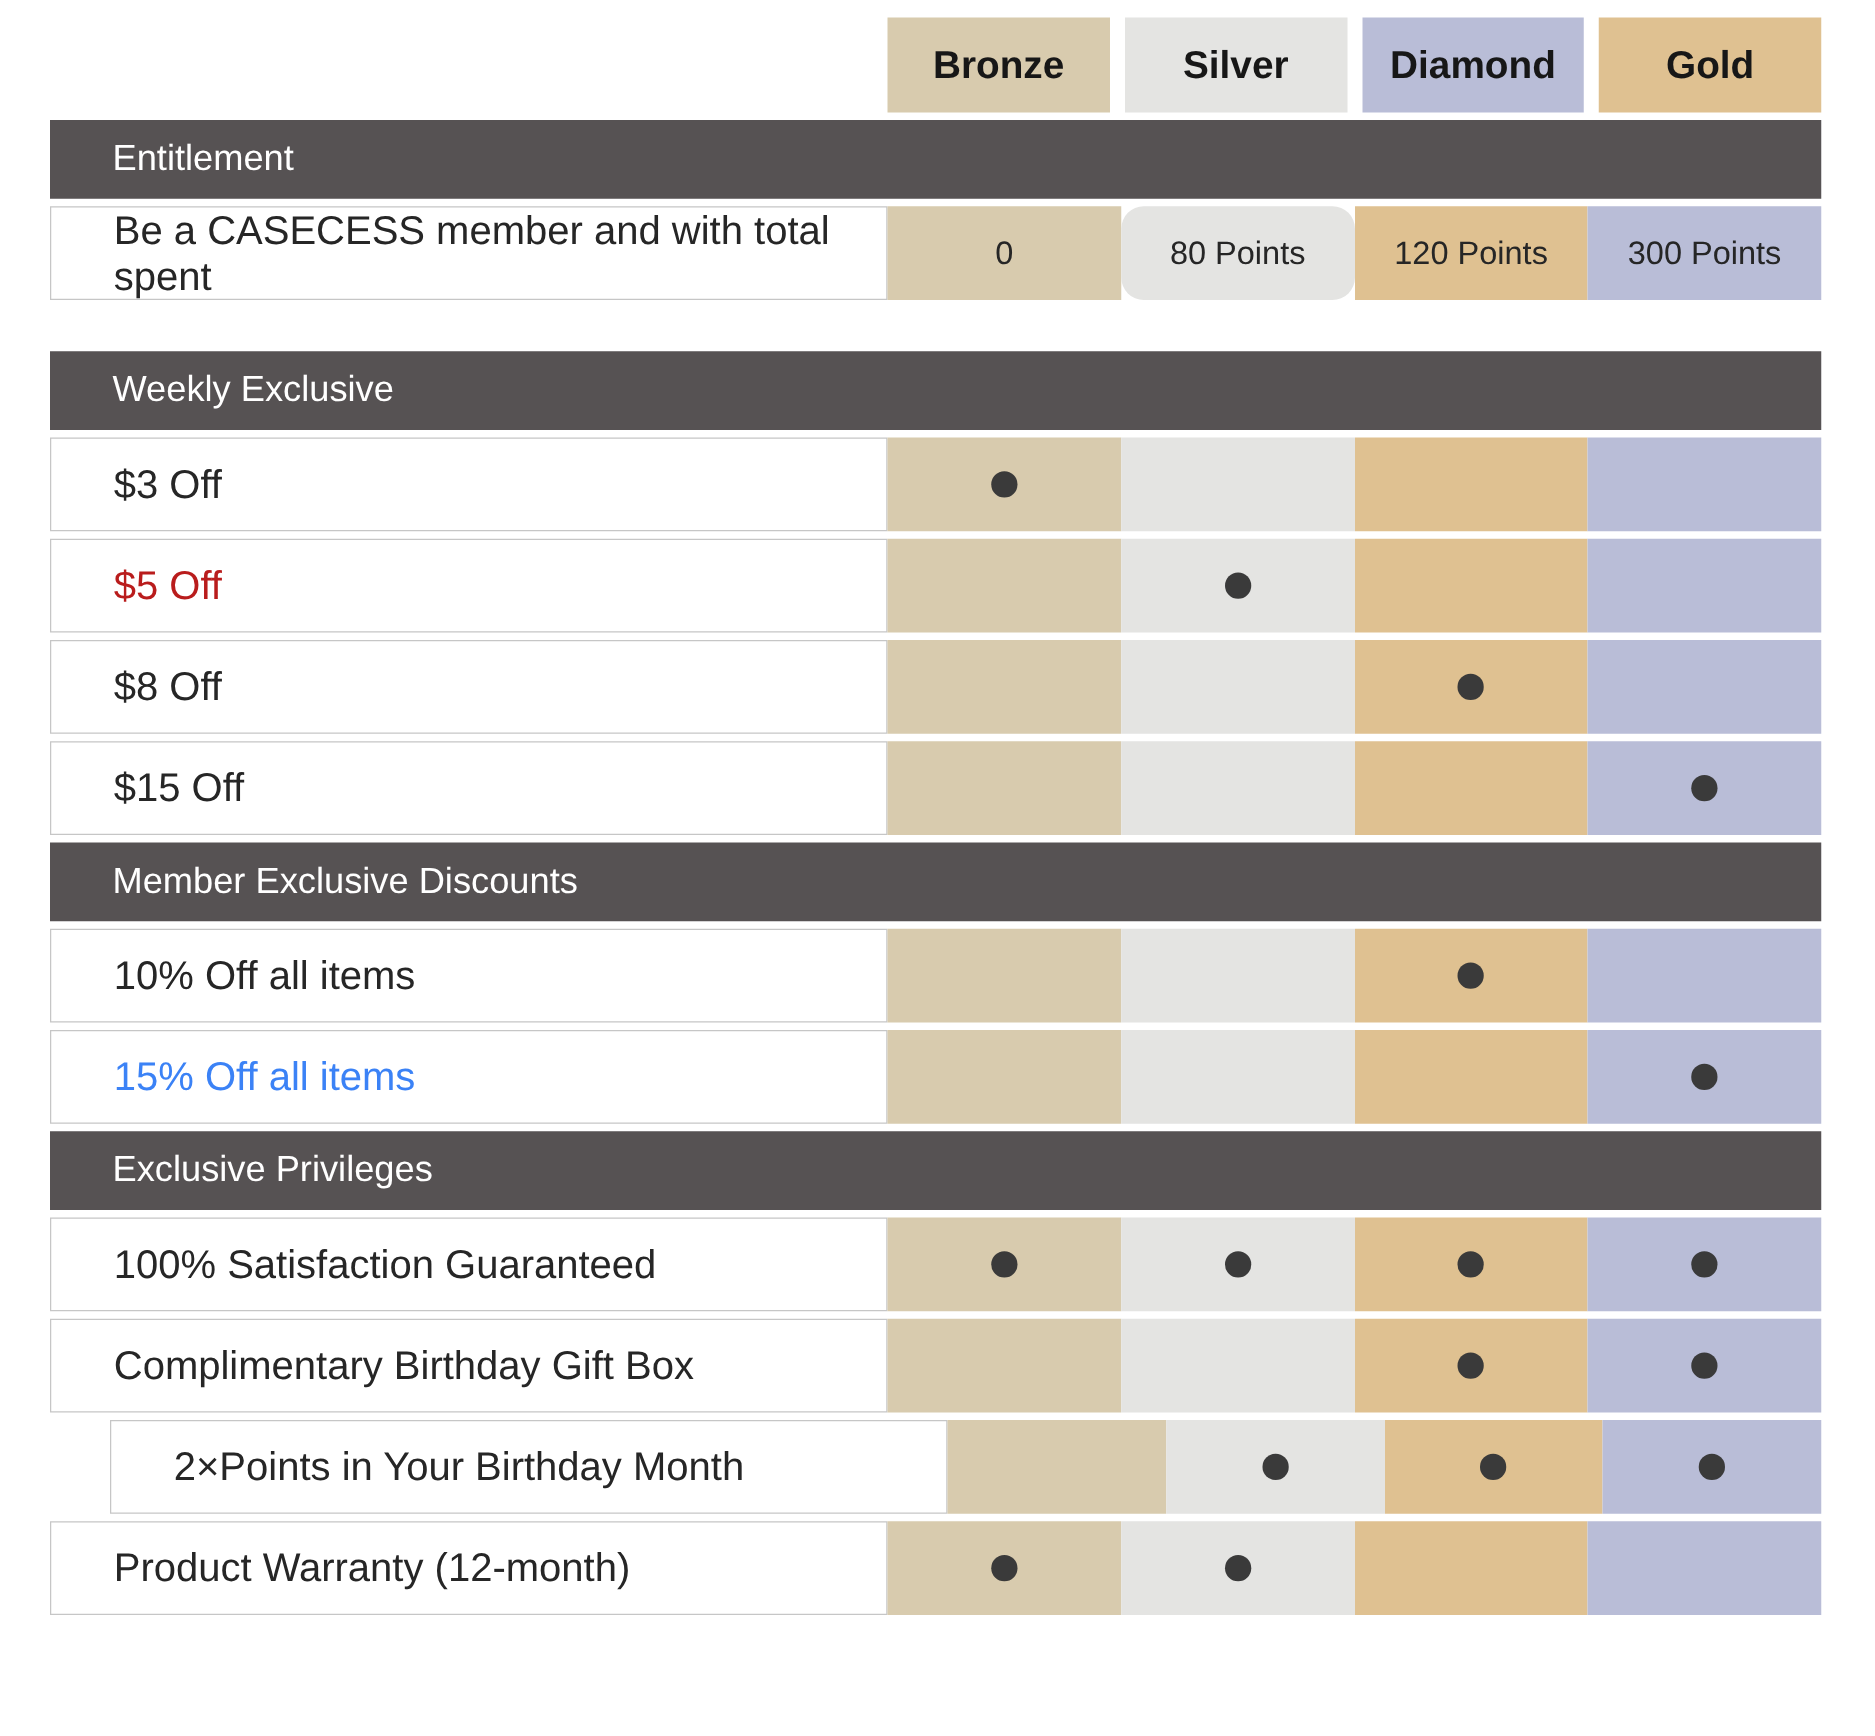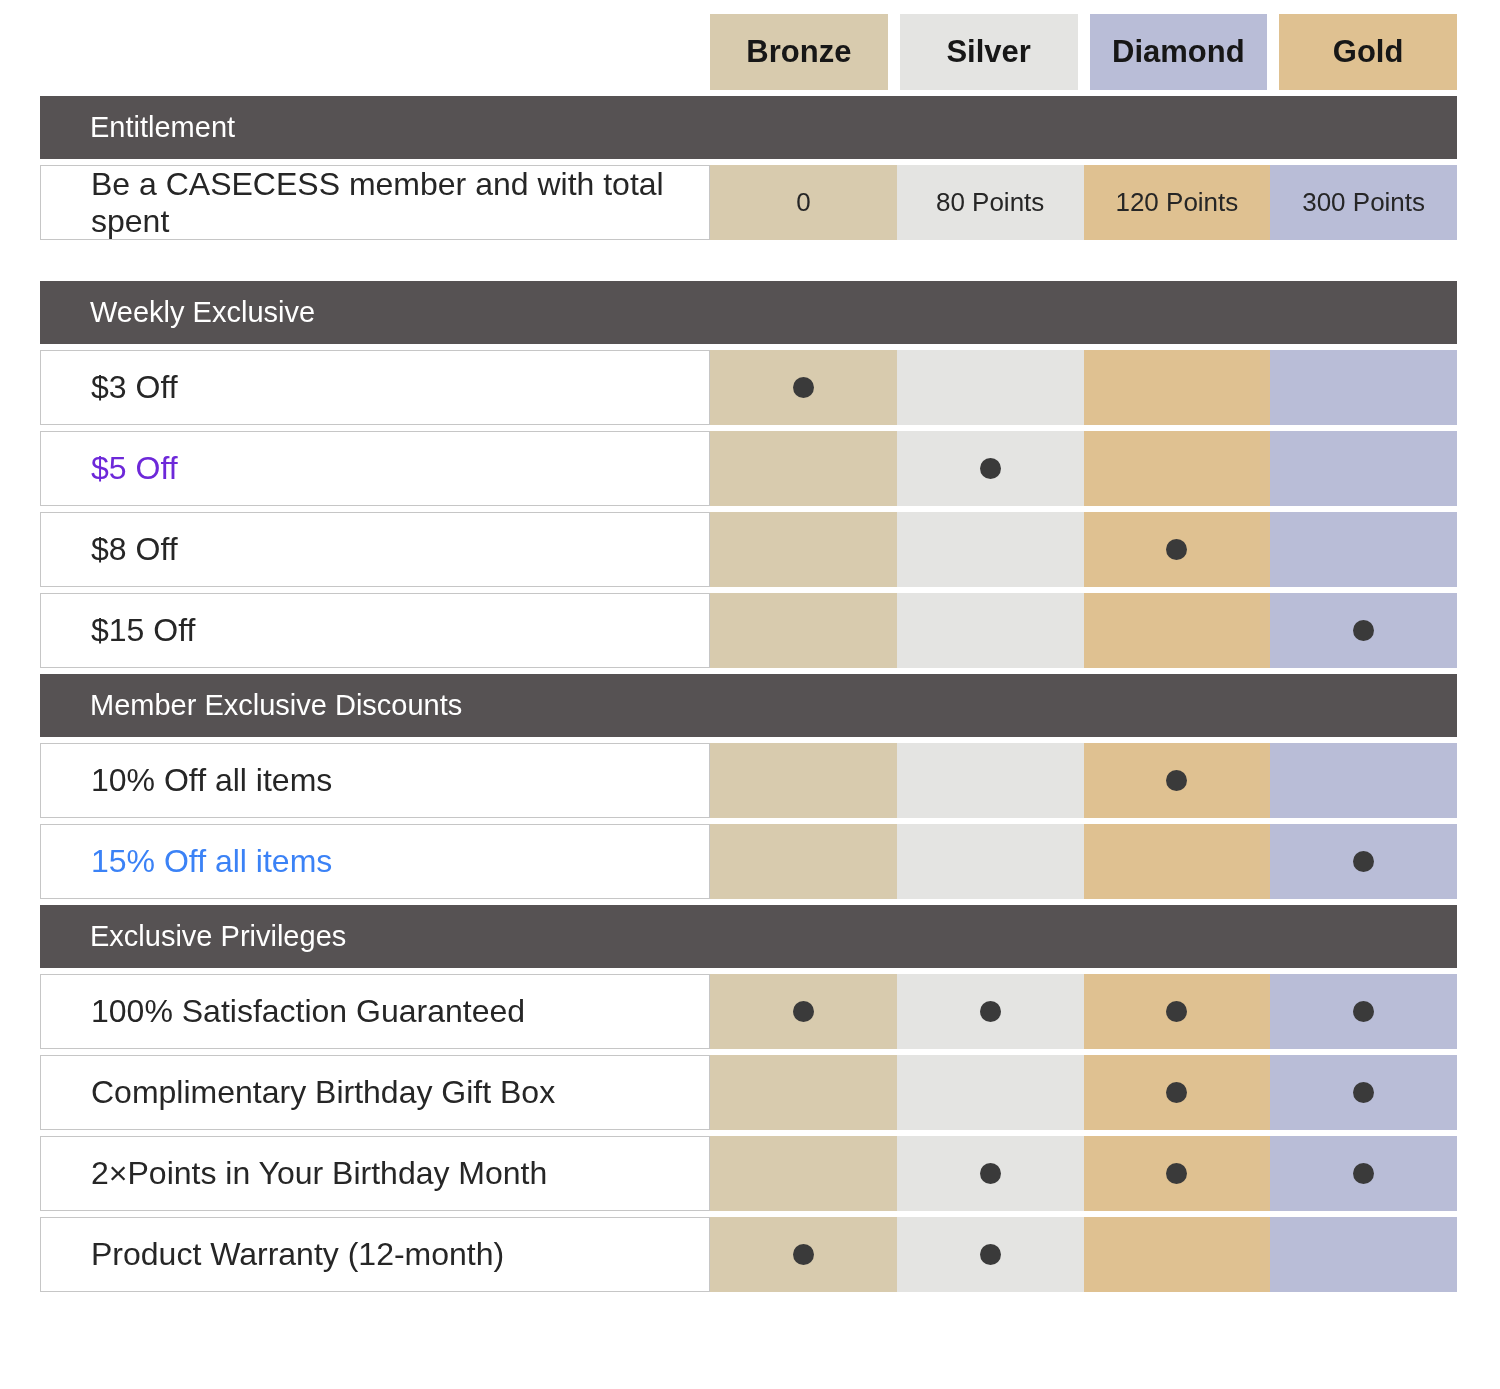--- a/index.html
+++ b/index.html
@@ -71,21 +71,21 @@
 
   <div id="sections">
       <div class="section">
         <div class="section-title-bar" style="background: rgb(86, 82, 83); color: rgb(255, 255, 255);">Entitlement</div>
         <div class="row">
           <div class="row-label" style="border-color: rgb(198, 198, 198); color: rgb(38, 38, 38);">Be a CASECESS member and with total spent</div>
           <div class="row-cells">
             <div class="cell" style="background: rgb(216, 203, 174);">
               <span class="cell-text">0</span>
             </div>
-            <div class="cell" style="background: rgb(228, 228, 226);">
+            <div class="cell" style="background: rgb(228, 228, 226); border-radius: 18px;">
               <span class="cell-text">80 Points</span>
             </div>
             <div class="cell" style="background: rgb(223, 193, 145);">
               <span class="cell-text">120 Points</span>
             </div>
             <div class="cell" style="background: rgb(185, 189, 215);">
               <span class="cell-text">300 Points</span>
             </div>
           </div>
         </div>
@@ -97,21 +97,21 @@
           <div class="row-cells">
             <div class="cell" style="background: rgb(216, 203, 174);">
               <span class="dot" style="background: rgb(58, 58, 58);"></span>
             </div>
             <div class="cell" style="background: rgb(228, 228, 226);"></div>
             <div class="cell" style="background: rgb(223, 193, 145);"></div>
             <div class="cell" style="background: rgb(185, 189, 215);"></div>
           </div>
         </div>
         <div class="row">
-          <div class="row-label" style="border-color: rgb(198, 198, 198); color: #6d28d9;">$5 Off</div>
+          <div class="row-label" style="border-color: rgb(198, 198, 198); color: #b91c1c;">$5 Off</div>
           <div class="row-cells">
             <div class="cell" style="background: rgb(216, 203, 174);"></div>
             <div class="cell" style="background: rgb(228, 228, 226);">
               <span class="dot" style="background: rgb(58, 58, 58);"></span>
             </div>
             <div class="cell" style="background: rgb(223, 193, 145);"></div>
             <div class="cell" style="background: rgb(185, 189, 215);"></div>
           </div>
         </div>
         <div class="row">
@@ -188,21 +188,21 @@
             <div class="cell" style="background: rgb(228, 228, 226);"></div>
             <div class="cell" style="background: rgb(223, 193, 145);">
               <span class="dot" style="background: rgb(58, 58, 58);"></span>
             </div>
             <div class="cell" style="background: rgb(185, 189, 215);">
               <span class="dot" style="background: rgb(58, 58, 58);"></span>
             </div>
           </div>
         </div>
         <div class="row">
-          <div class="row-label" style="border-color: rgb(198, 198, 198); color: rgb(38, 38, 38);">2×Points in Your Birthday Month</div>
+          <div class="row-label" style="border-color: rgb(198, 198, 198); color: rgb(38, 38, 38); margin-left: 48px;">2×Points in Your Birthday Month</div>
           <div class="row-cells">
             <div class="cell" style="background: rgb(216, 203, 174);"></div>
             <div class="cell" style="background: rgb(228, 228, 226);">
               <span class="dot" style="background: rgb(58, 58, 58);"></span>
             </div>
             <div class="cell" style="background: rgb(223, 193, 145);">
               <span class="dot" style="background: rgb(58, 58, 58);"></span>
             </div>
             <div class="cell" style="background: rgb(185, 189, 215);">
               <span class="dot" style="background: rgb(58, 58, 58);"></span>

